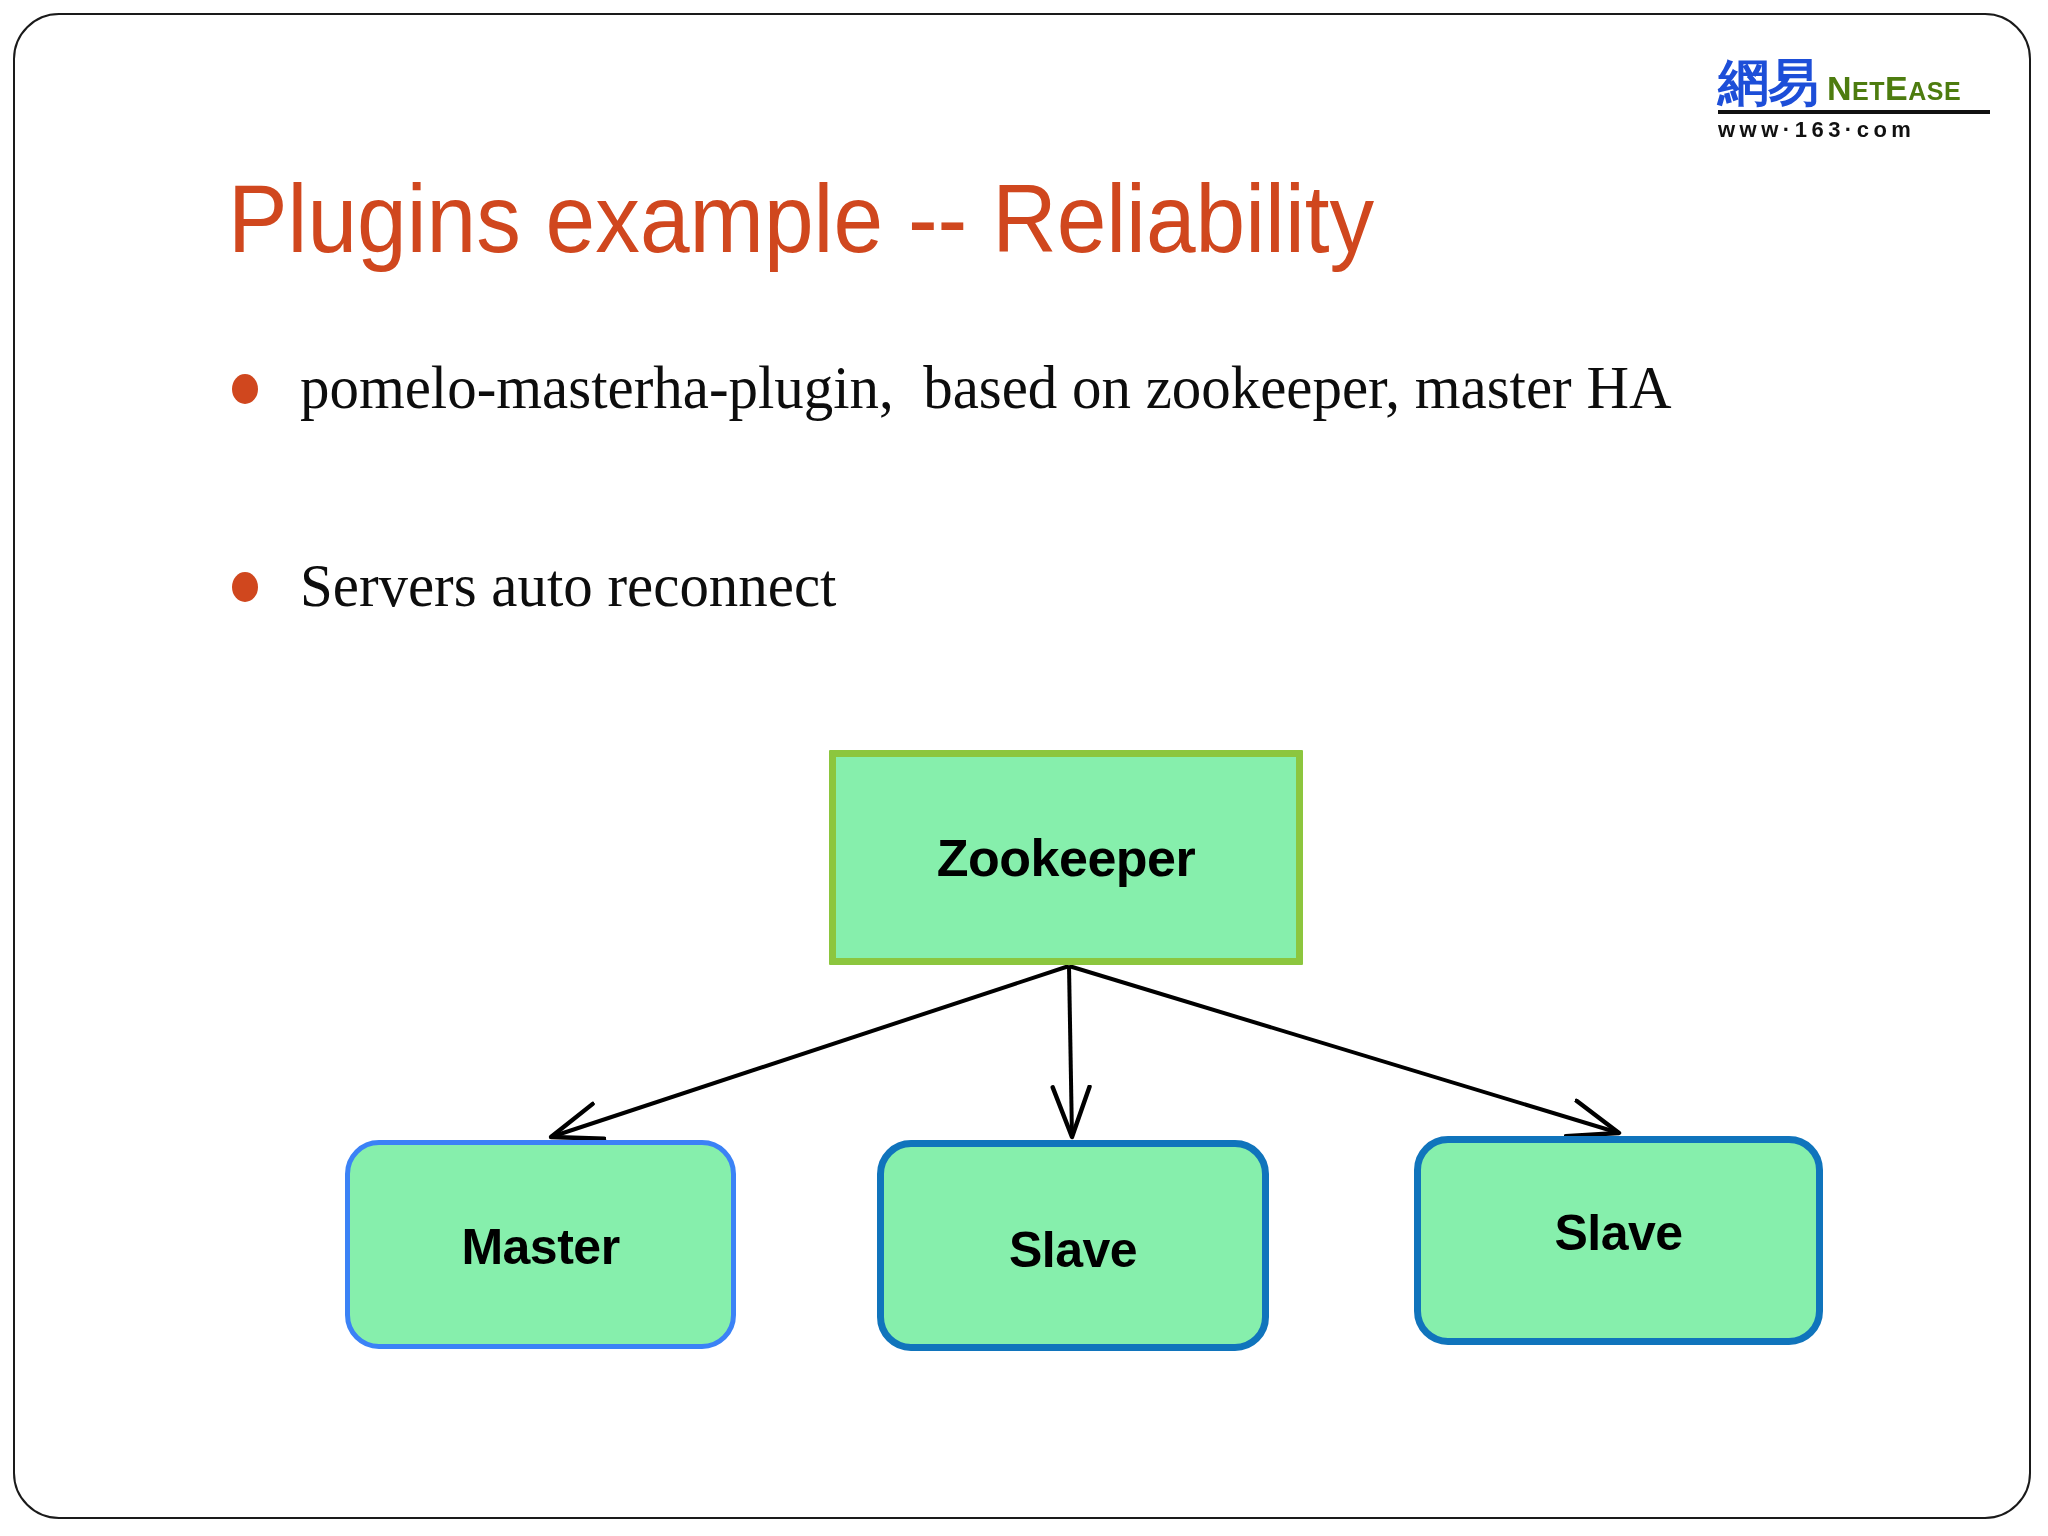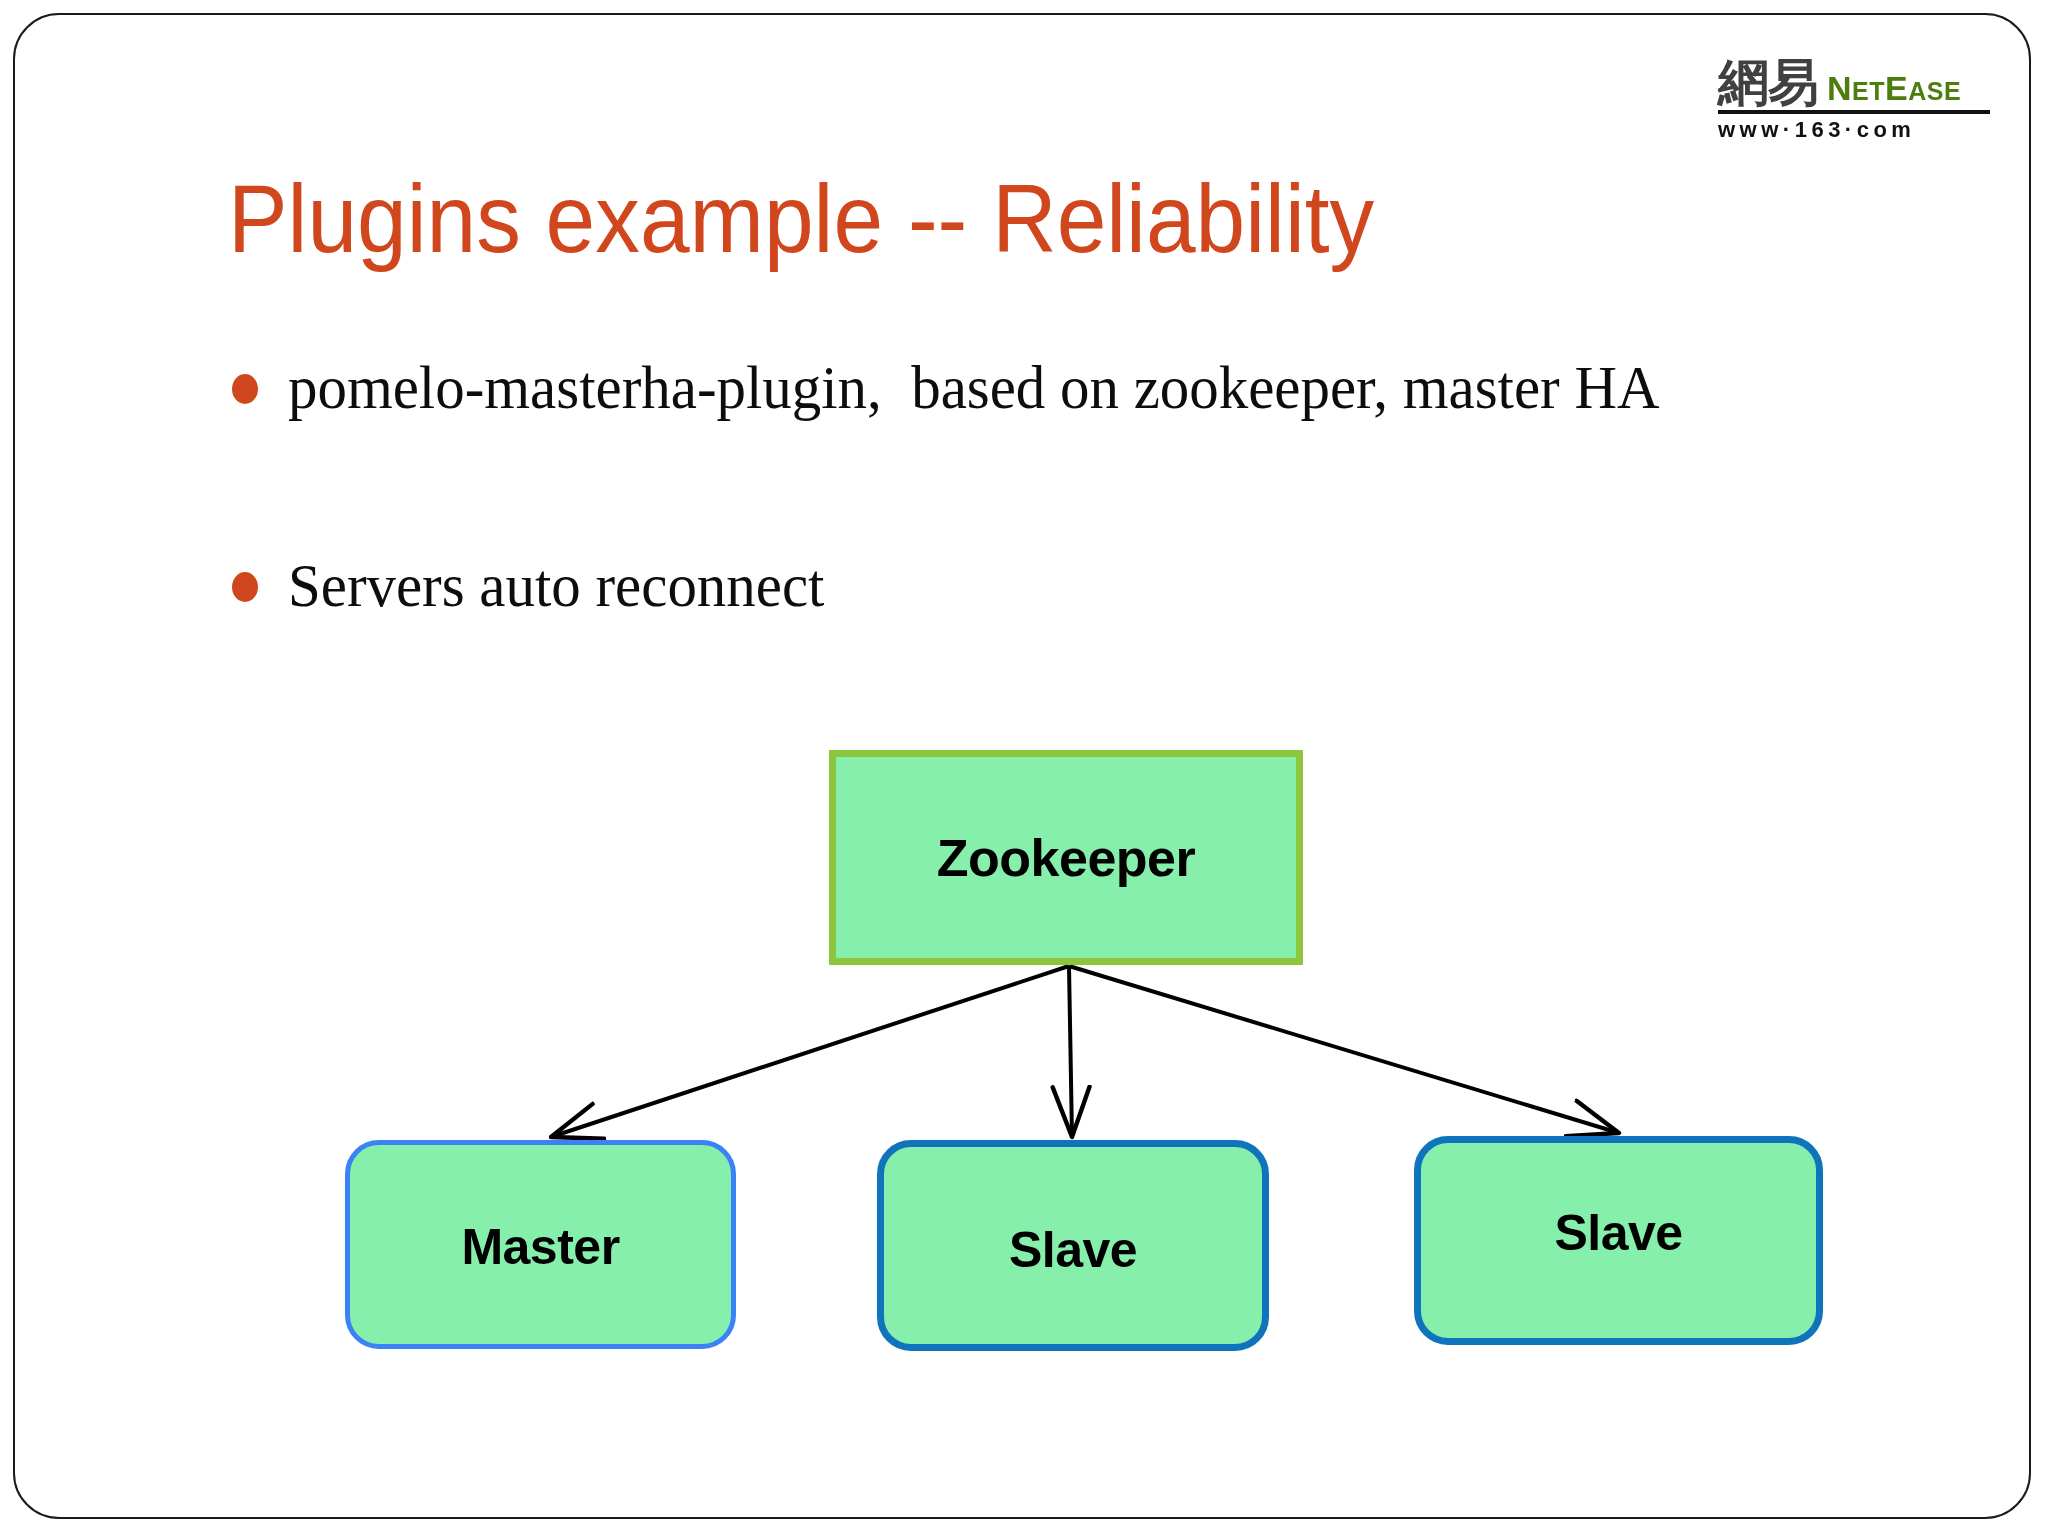--- a/index.html
+++ b/index.html
@@ -47,21 +47,21 @@
   #logo .logo-row {
     display: flex;
     align-items: flex-end;
     height: 56px;
   }
   #logo .cn {
     font-family: "DejaVu Sans", sans-serif;
     font-weight: bold;
     font-size: 51px;
     line-height: 51px;
-    color: #404040;
+    color: #1d4ed8;
     letter-spacing: -1px;
   }
   #logo .en {
     font-family: "Liberation Sans", sans-serif;
     font-weight: bold;
     font-size: 34px;
     line-height: 34px;
     color: #4d7c0f;
     margin-left: 9px;
     letter-spacing: 0.5px;
@@ -99,20 +99,21 @@
     transform: scaleX(0.93);
     transform-origin: left top;
     white-space: nowrap;
   }
 
   
   .bullet-row {
     position: absolute;
     display: flex;
     align-items: flex-start;
+    gap: 12px;
   }
   .bullet-dot {
     width: 26px;
     height: 30px;
     border-radius: 50%;
     background: #D0471E;
     flex: 0 0 auto;
     margin-top: 24px;
   }
   .bullet-text {

